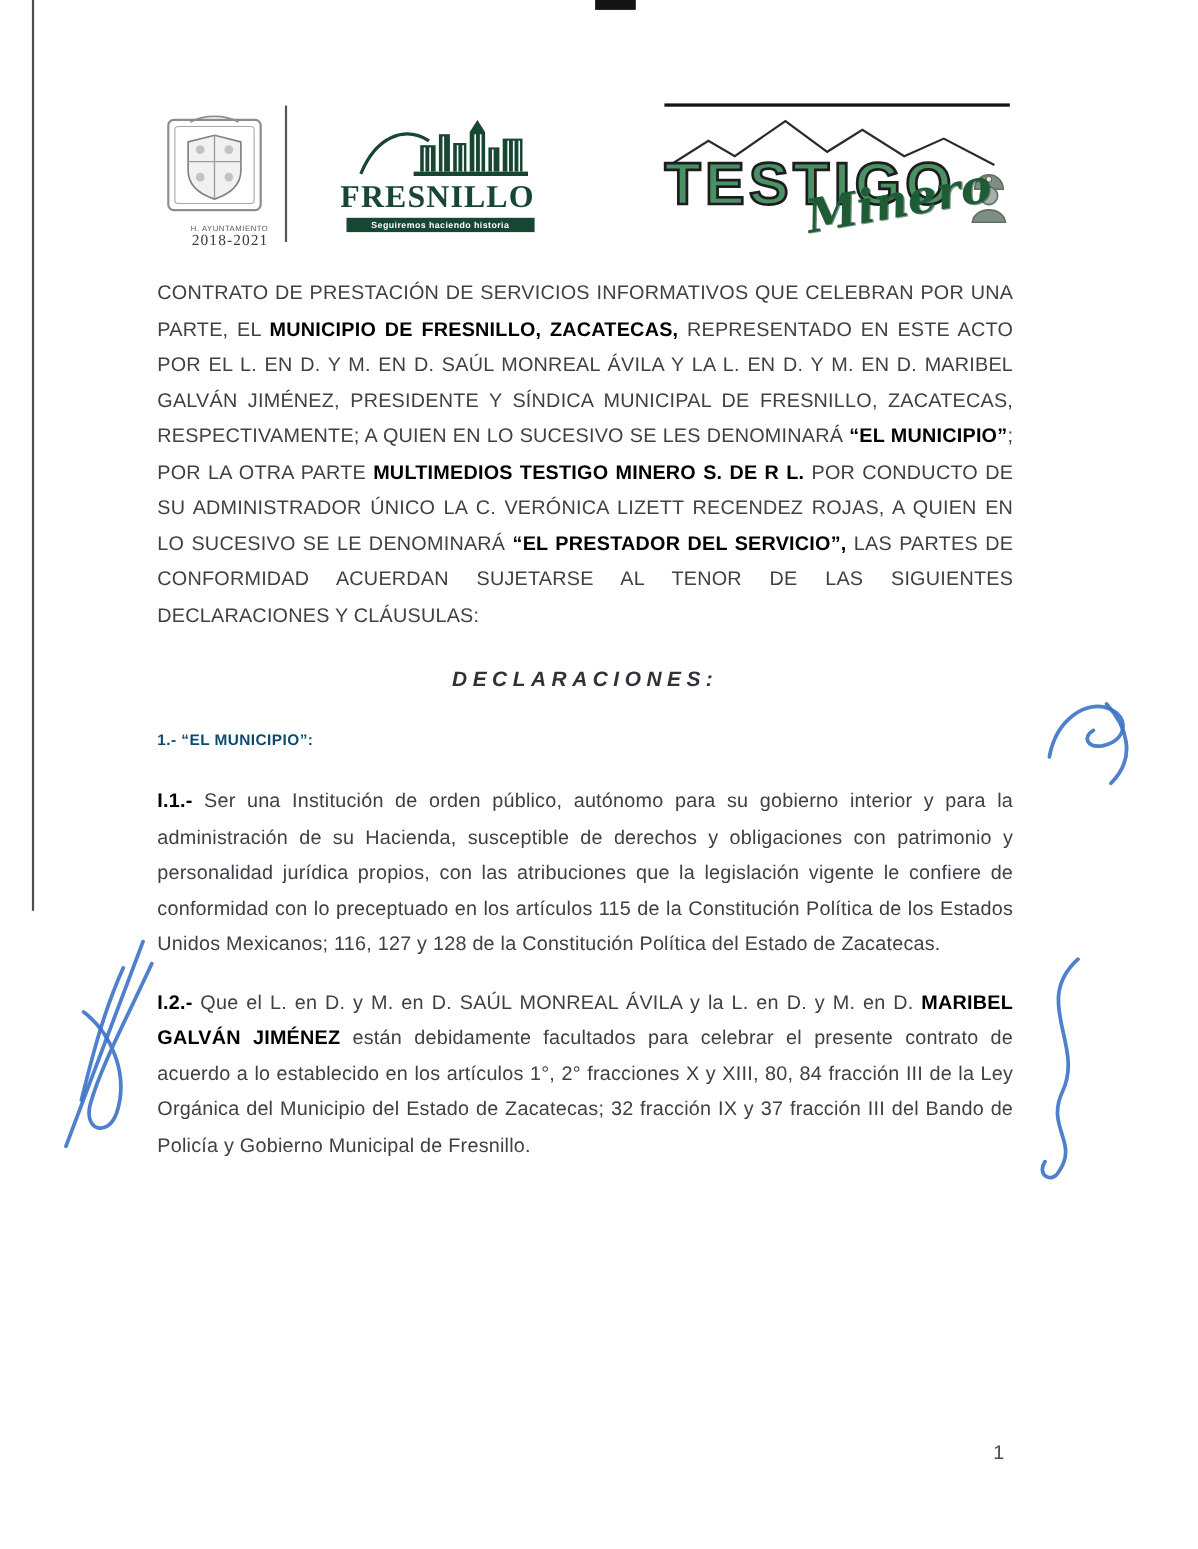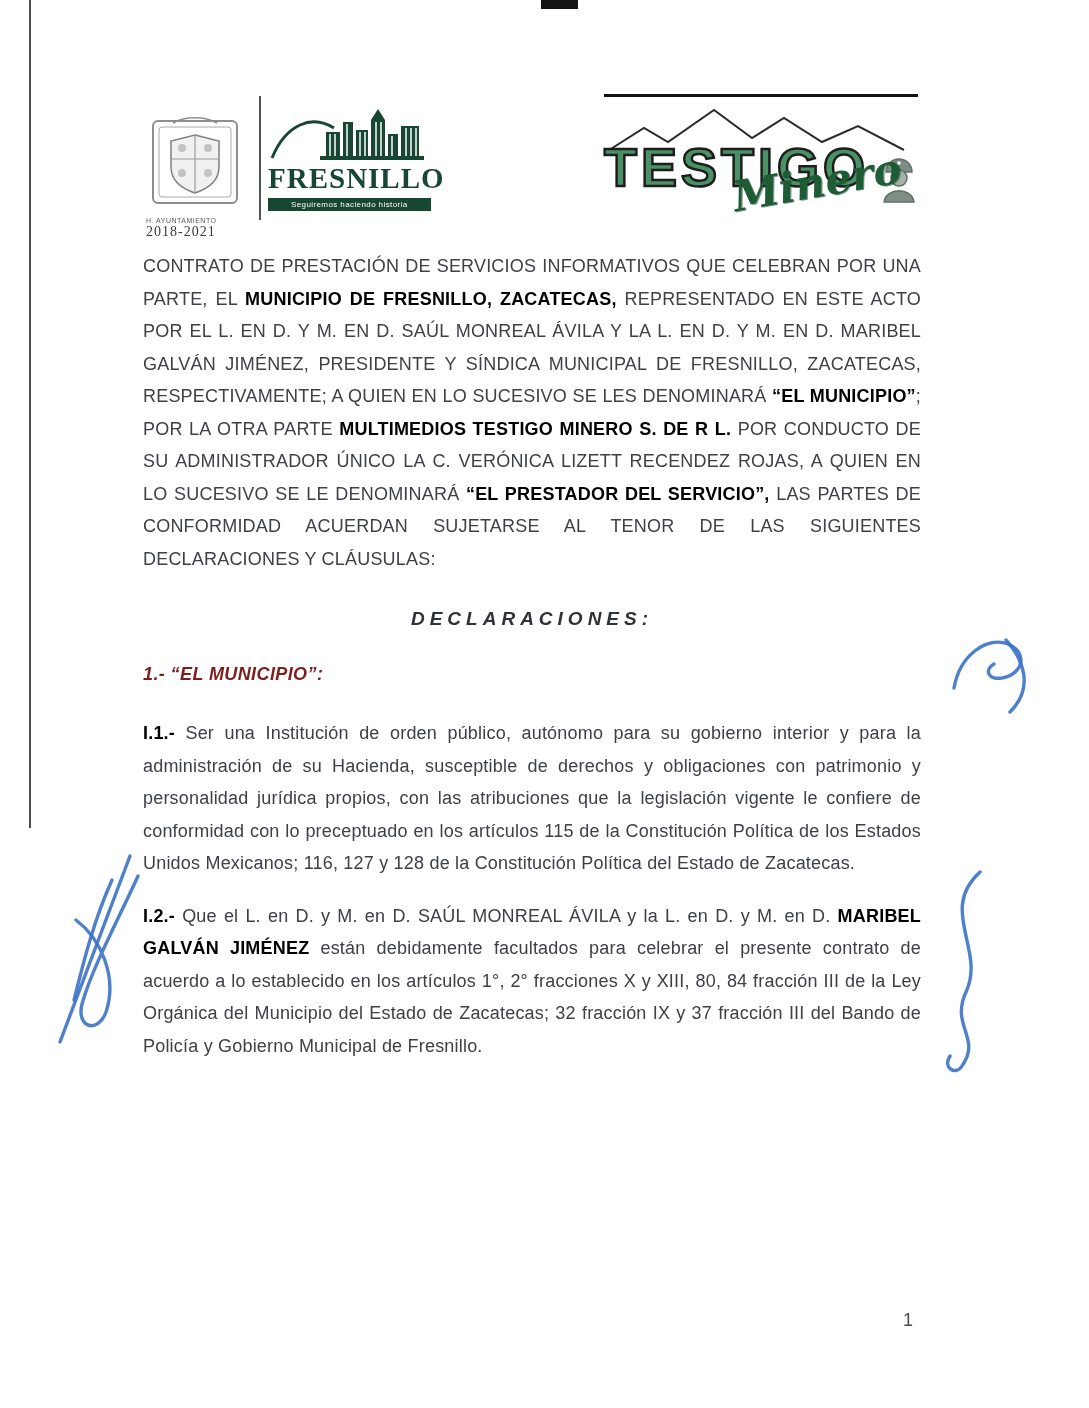--- a/index.html
+++ b/index.html
@@ -7,32 +7,32 @@
     position:relative; width:1089px; height:1408px; background:#fff;
     font-family:"Liberation Sans", sans-serif; overflow:hidden;
     color: var(--ink, #3d4045);
   }
 
   
   .artifact-topbar { position:absolute; left:541px; top:0; width:37px; height:9px; background:#141414; }
   .artifact-leftline { position:absolute; left:29px; top:0; width:2px; height:828px; background:#2e2e2e; opacity:.85; }
 
   
-  .crest { position:absolute; left:146px; top:115px; width:98px; text-align:left; }
+  .crest { position:absolute; left:146px; top:103px; width:98px; text-align:right; }
   .crest svg { display:block; margin:0 auto; opacity:.85; }
   .crest-cap1 { font-size:7px; letter-spacing:.5px; color:#5a5a5a; margin-top:2px; }
   .crest-cap2 { font-family:"Liberation Serif", serif; font-size:14px; color:#3a3a3a; letter-spacing:1px; }
 
   .hdr-divider { position:absolute; left:259px; top:96px; width:2px; height:124px; background:#555; }
 
-  .fresnillo { position:absolute; left:268px; top:104px; width:206px; text-align:left; }
+  .fresnillo { position:absolute; left:280px; top:104px; width:206px; text-align:right; }
   .fres-name { font-family:"Liberation Serif", serif; font-size:29px; font-weight:600;
                color: var(--brand_green, #174632); letter-spacing:1px; line-height:1; margin-top:-2px; }
   .fres-tag { display:inline-block; background: var(--brand_green, #174632); color:#fff;
-              font-size:8px; letter-spacing:.4px; padding:2px 23px; margin-top:2px; }
+              font-size:8px; letter-spacing:.4px; padding:2px 23px; margin-top:2px;font-weight:bold; }
 
   .testigo { position:absolute; left:604px; top:94px; width:314px; }
   .testigo-rule { width:100%; height:3px; background:#131313; }
   .testigo svg.mountains { display:block; margin-top:3px; }
   .testigo-wordmark { position:relative; margin-top:-16px; height:80px; }
   .testigo-word {
     font-weight:900; font-size:54px; letter-spacing:4px; line-height:1;
     color: var(--testigo_green, #4a9266);
     -webkit-text-stroke:2.5px #1d1d1d; text-stroke:2.5px #1d1d1d;
   }
@@ -45,21 +45,21 @@
   }
   .miner { position:absolute; right:-2px; top:14px; z-index:2; opacity:.8; }
 
   
   .main { position:absolute; left:143px; top:250px; width:778px; }
   .para { text-align:justify; font-size:18px; line-height:32.5px; margin:0 0 33px 0;
           letter-spacing:.2px; }
   .b { font-weight:bold; color:#000000; }
   .h-decl { text-align:center; font-weight:bold; font-size:19px; letter-spacing:5px;
             margin:0 0 34px 0; color:#2f3236;font-style:italic; }
-  .h-muni { font-weight:bold; font-size:18px; letter-spacing:.4px; margin:0 0 32px 0; color:#7f1d1d;font-style:italic; }
+  .h-muni { font-weight:bold; font-size:14px; letter-spacing:.4px; margin:0 0 32px 0; color:#0c4a6e; }
   .p-i1 { margin-bottom:20px; }
   .p-i2 { margin-bottom:20px; }
 
   .pagenum { position:absolute; left:903px; top:1310px; font-size:18px; color:#4b4b4b; }
 
   
   .sig { position:absolute; pointer-events:none; }
   .sig path { stroke: var(--signature_blue, #3b72c6); stroke-width:3.4; fill:none;
               stroke-linecap:round; stroke-linejoin:round; opacity:.9; }
   .sig-1 { left:940px; top:626px; }

